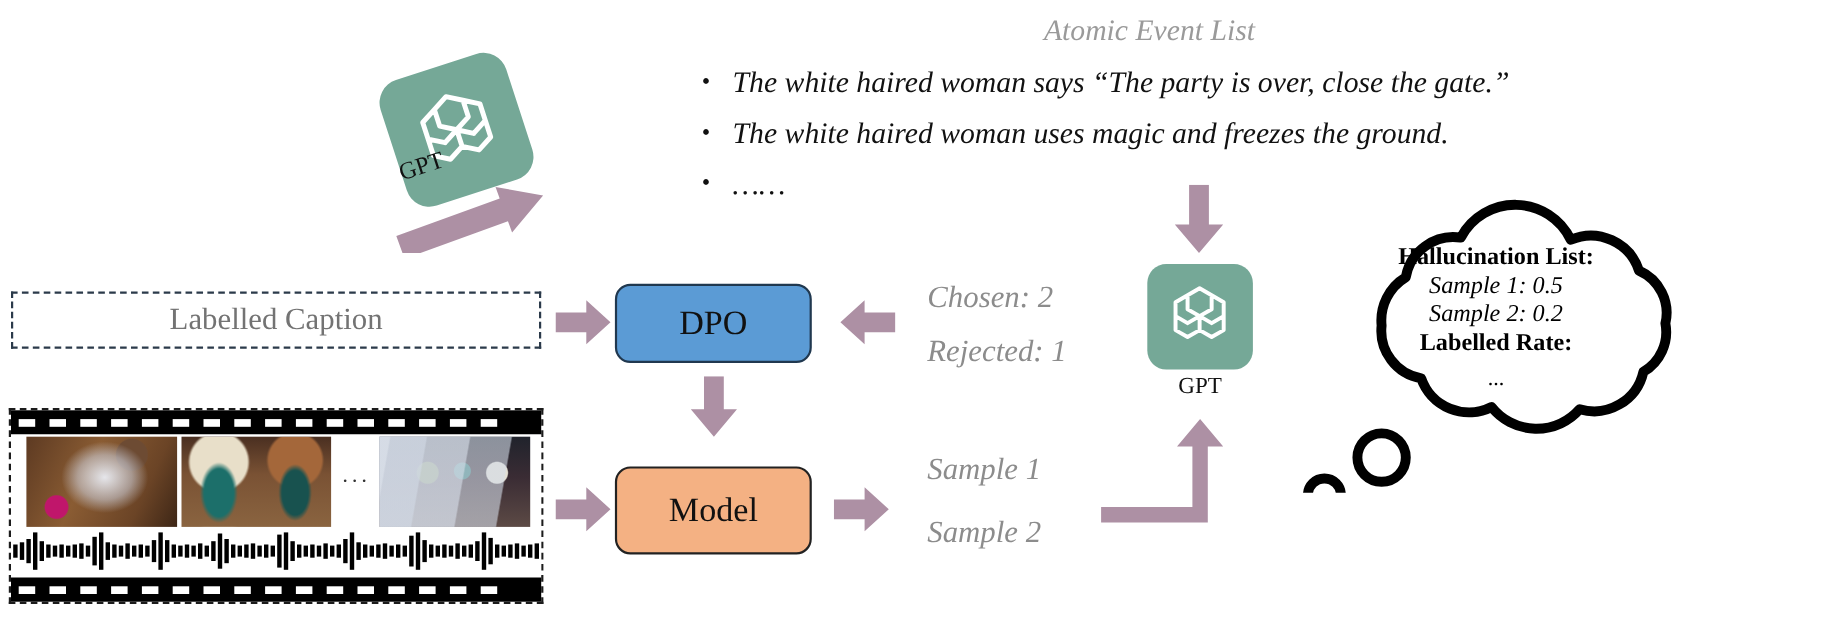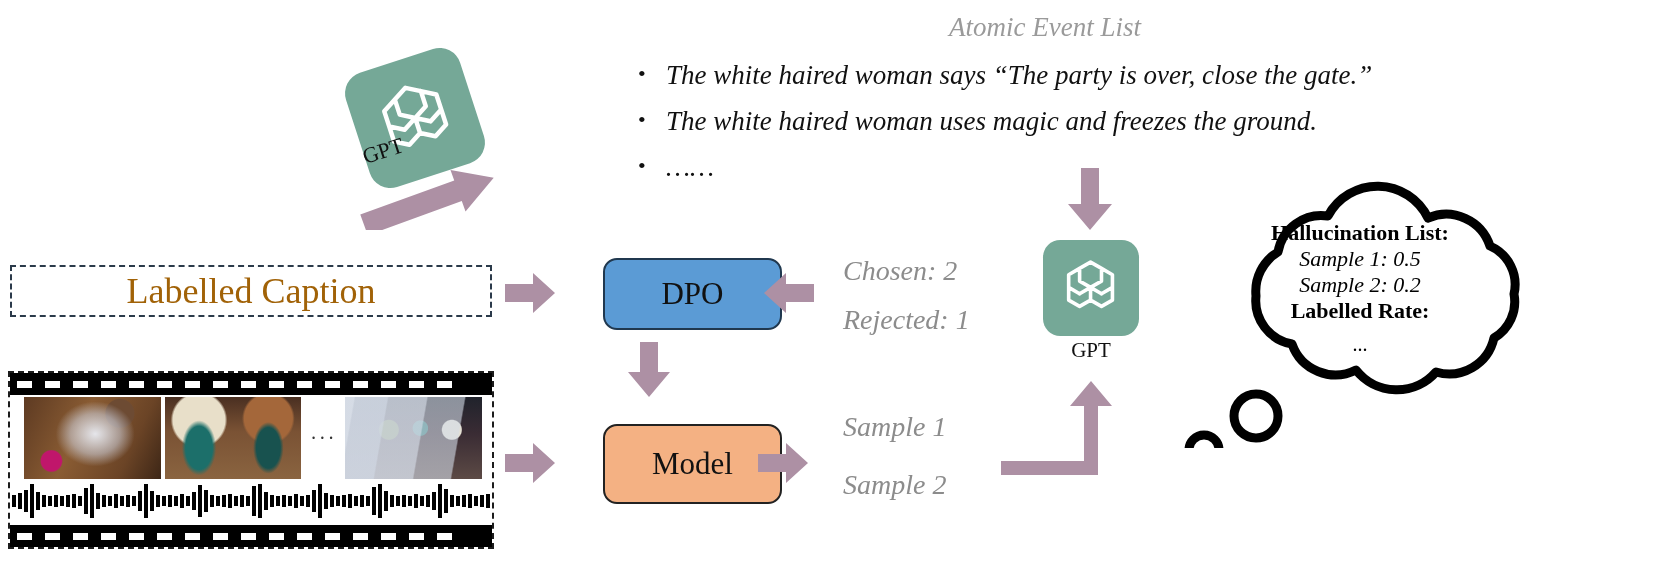--- a/index.html
+++ b/index.html
@@ -70,34 +70,33 @@
   
   .caption-box {
     border: 2px dashed #2b3a4a;
     display: flex;
     align-items: center;
     justify-content: center;
     box-sizing: border-box;
     background: #fff;
   }
   .caption-box span {
-    font-size: 36px;
-    color: #a16207;
+    font-size: 28px;
+    color: #737373;
     white-space: nowrap;
   }
 
   
   .proc-box {
     border-radius: 14px;
     border: 2px solid #20384f;
     display: flex;
     align-items: center;
     justify-content: center;
     box-sizing: border-box;
-    margin-left: 44px;
   }
   .proc-box span {
     font-size: 31px;
     color: #111;
     white-space: nowrap;
   }
   .proc-dpo { background: #5b9bd5; }
   .proc-model { background: #f4b183; border-color: #222; }
 
   

